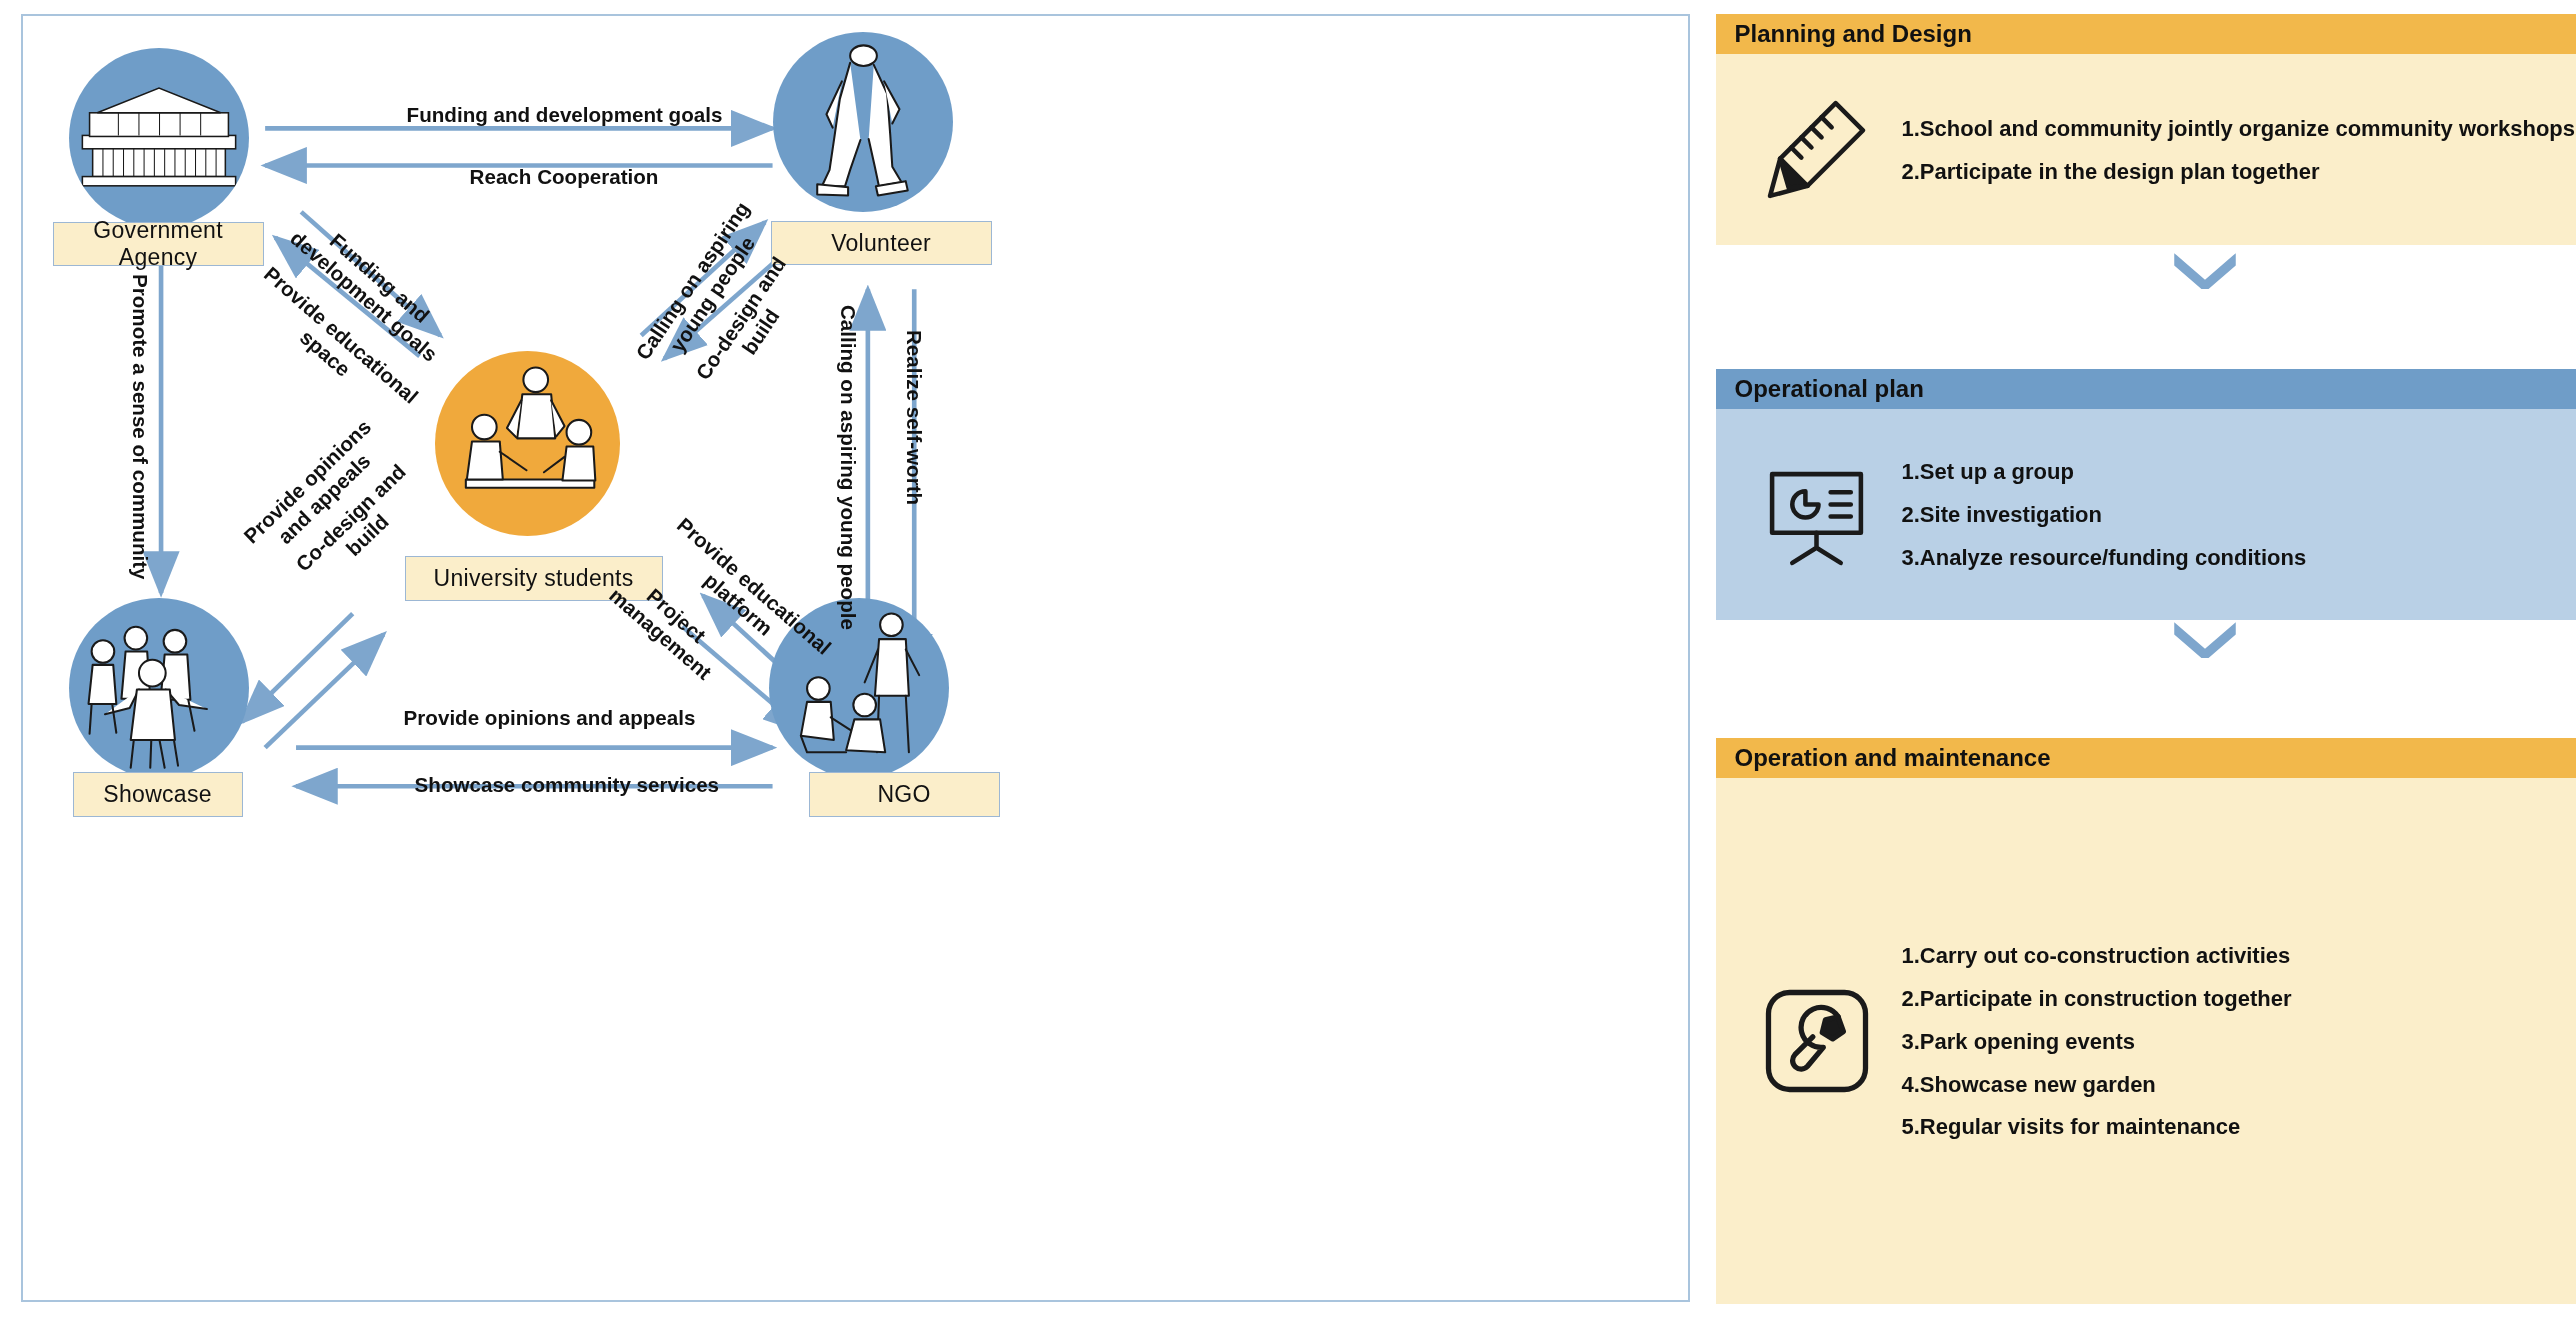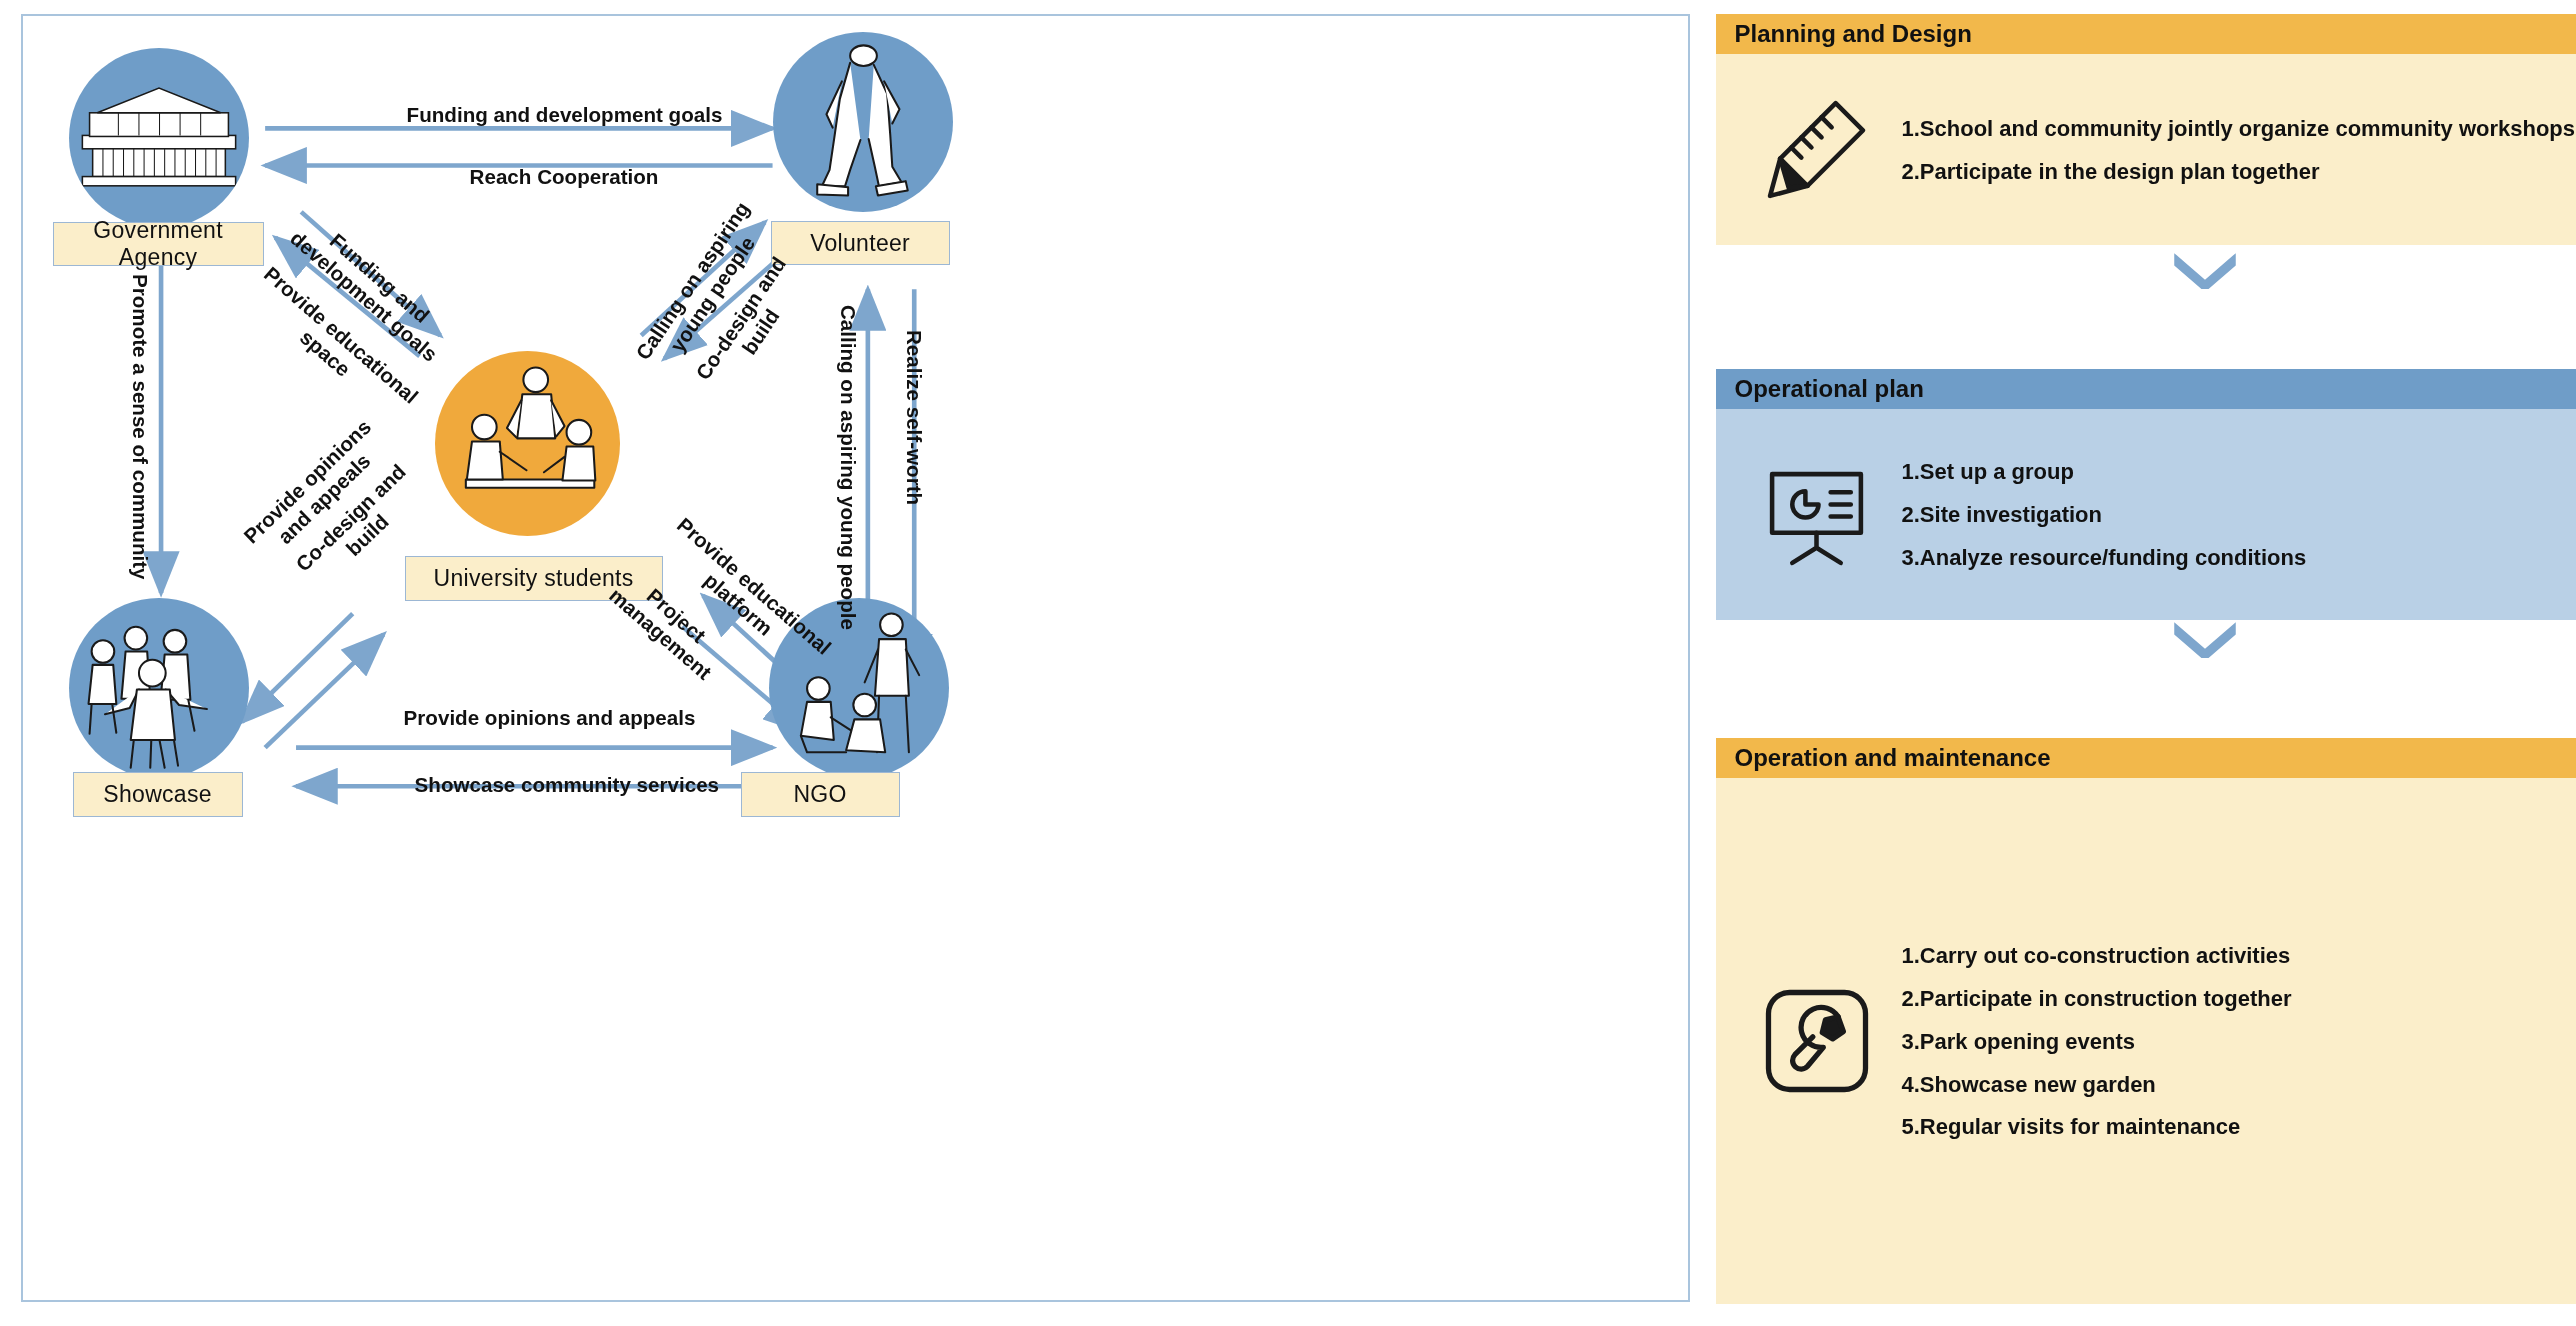--- a/index.html
+++ b/index.html
@@ -220,21 +220,21 @@
           <ellipse cx="176" cy="46" rx="26" ry="20"></ellipse>
           <path d="M150 60 L130 130 L120 200 L110 268 L95 300 L140 300 L150 268 L170 210"></path>
           <path d="M196 64 L222 120 L228 200 L232 262 L250 292 L206 300 L198 262 L186 208"></path>
           <path d="M134 96 L104 160 L116 186"></path>
           <path d="M216 96 L246 150 L232 178"></path>
           <path d="M86 296 L146 302 L146 318 L86 316 Z"></path>
           <path d="M200 300 L258 290 L262 308 L204 318 Z"></path>
         </g>
       </svg>
     </div>
-    <div class="node-label" style="left:748px; top:205px; width:179px; height:44px;">
+    <div class="node-label" style="left:748px; top:205px; width:221px; height:44px;">
       <span>Volunteer</span>
     </div>
 
     <div class="circle orange" style="left:412px; top:335px; width:185px; height:185px;">
       <svg viewBox="0 0 360 360" width="185" height="185">
         <g stroke="#1a1a1a" stroke-width="4" fill="#ffffff" stroke-linejoin="round" stroke-linecap="round">
           <rect x="60" y="250" width="250" height="16"></rect>
           <circle cx="196" cy="56" r="24"></circle>
           <path d="M170 84 L160 170 L234 170 L226 84 Z"></path>
           <path d="M168 96 L140 150 L158 168"></path>
@@ -283,21 +283,21 @@
           <path d="M214 190 L210 300 M266 190 L272 300"></path>
           <circle cx="96" cy="176" r="22"></circle>
           <path d="M74 202 L62 268 L126 276 L120 202 Z"></path>
           <path d="M120 232 L176 268"></path>
           <circle cx="186" cy="208" r="22"></circle>
           <path d="M166 236 L150 296 L226 300 L216 236 Z"></path>
           <path d="M62 268 L74 300 L150 300" fill="none"></path>
         </g>
       </svg>
     </div>
-    <div class="node-label" style="left:718px; top:756px; width:159px; height:45px;">
+    <div class="node-label" style="left:786px; top:756px; width:191px; height:45px;">
       <span>NGO</span>
     </div>
 
     <div class="edge-text" style="left:384px; top:87px;">Funding and development goals</div>
     <div class="edge-text" style="left:433px; top:149px;padding-left:14px;">Reach Cooperation</div>
 
     <div class="edge-text center" style="left:294px; top:192px; transform:rotate(41deg); transform-origin:left top;">Funding and
 development goals</div>
     <div class="edge-text center" style="left:252px; top:246px; transform:rotate(41deg); transform-origin:left top;">Provide educational
 space</div>

